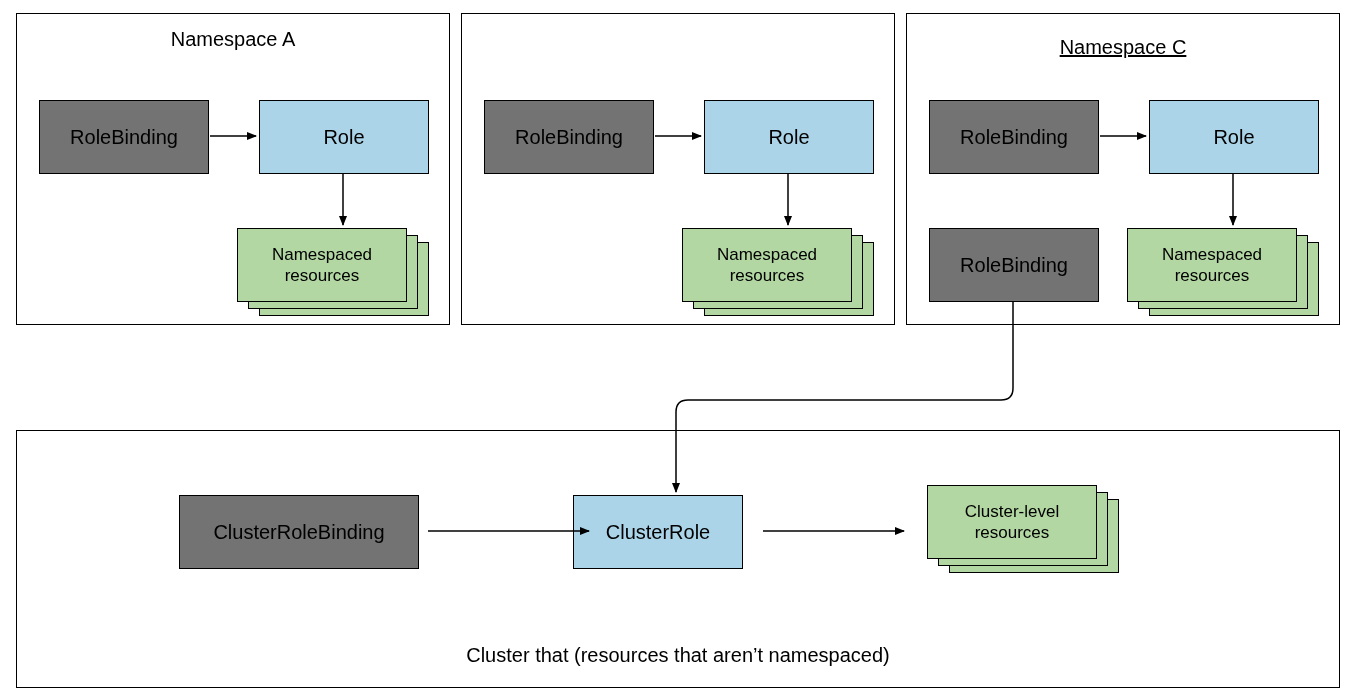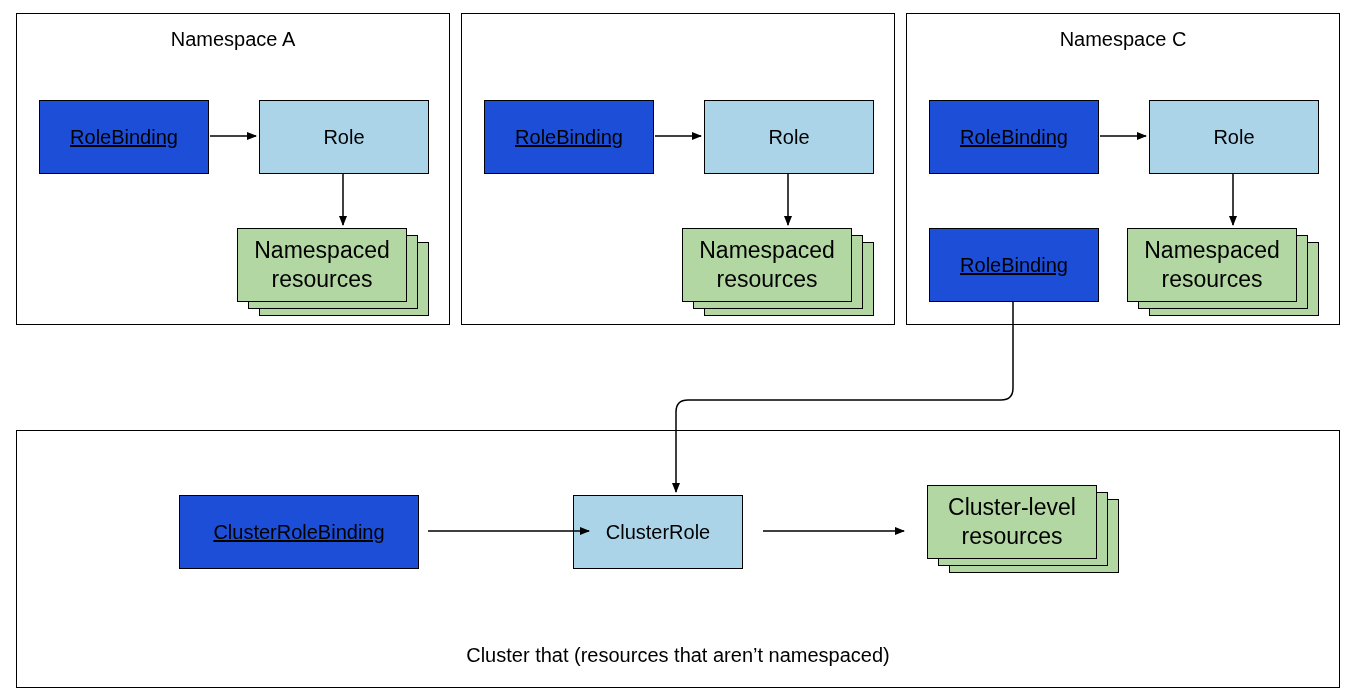--- a/index.html
+++ b/index.html
@@ -26,33 +26,33 @@
   }
   .box {
     position: absolute;
     border: 1.5px solid #000;
     display: flex;
     align-items: center;
     justify-content: center;
     font-size: 20px;
     text-align: center;
   }
-  .orange { background: #1d4ed8; text-decoration: underline; }
+  .orange { background: #737373; }
   .blue   { background: #abd4e9; }
   .stack {
     position: absolute;
   }
   .stack .card {
     position: absolute;
     border: 1.5px solid #000;
     background: #b2d7a2;
     display: flex;
     align-items: center;
     justify-content: center;
-    font-size: 23px;
+    font-size: 17px;
     text-align: center;
     line-height: 1.25;
   }
   .caption {
     position: absolute;
     font-size: 20px;
     text-align: center;
     width: 100%;
   }
   svg.arrows {
@@ -83,21 +83,21 @@
   <div class="box blue" style="left:242px; top:86px; width:170px; height:74px;">Role</div>
   <div class="stack" style="left:220px; top:214px; width:192px; height:90px;">
     <div class="card" style="left:22px; top:14px; width:170px; height:74px;"></div>
     <div class="card" style="left:11px; top:7px; width:170px; height:74px;"></div>
     <div class="card" style="left:0px; top:0px; width:170px; height:74px; white-space: pre-line;">Namespaced
 resources</div>
   </div>
 </div>
 
 <div class="container-box" style="left:906px; top:13px; width:434px; height:312px;">
-  <div class="title" style="top:14px;">Namespace C</div>
+  <div class="title" style="top:22px;text-decoration:underline;">Namespace C</div>
   <div class="box orange" style="left:22px; top:86px; width:170px; height:74px;">RoleBinding</div>
   <div class="box blue" style="left:242px; top:86px; width:170px; height:74px;">Role</div>
   <div class="box orange" style="left:22px; top:214px; width:170px; height:74px;">RoleBinding</div>
   <div class="stack" style="left:220px; top:214px; width:192px; height:90px;">
     <div class="card" style="left:22px; top:14px; width:170px; height:74px;"></div>
     <div class="card" style="left:11px; top:7px; width:170px; height:74px;"></div>
     <div class="card" style="left:0px; top:0px; width:170px; height:74px; white-space: pre-line;">Namespaced
 resources</div>
   </div>
 </div>

